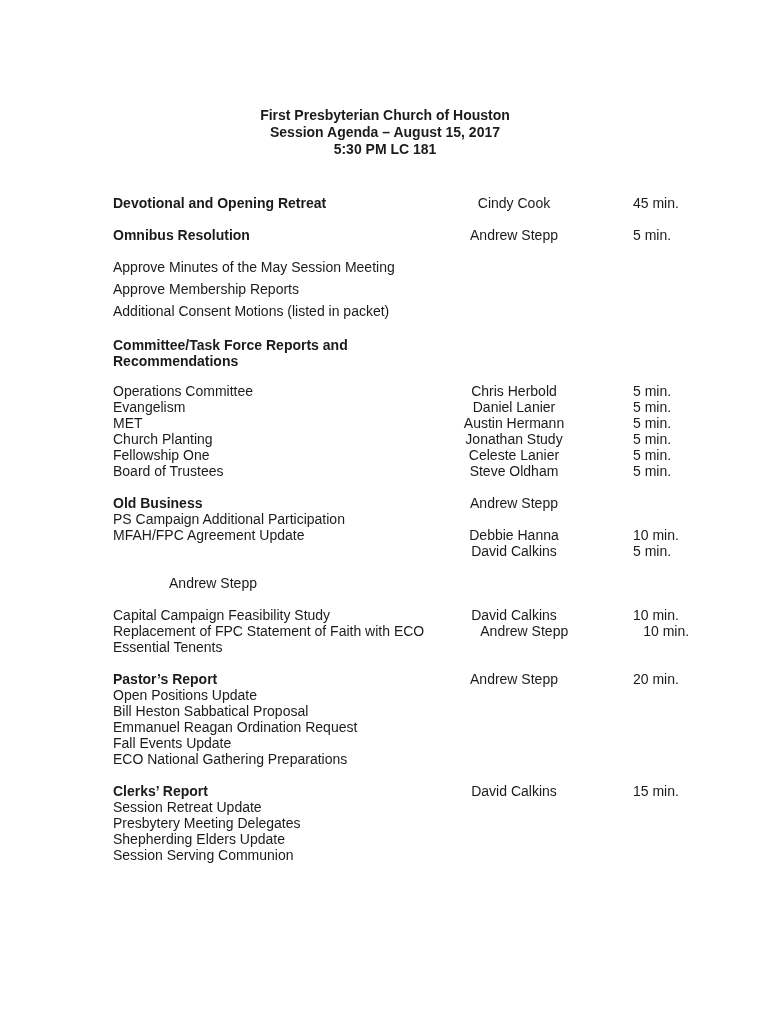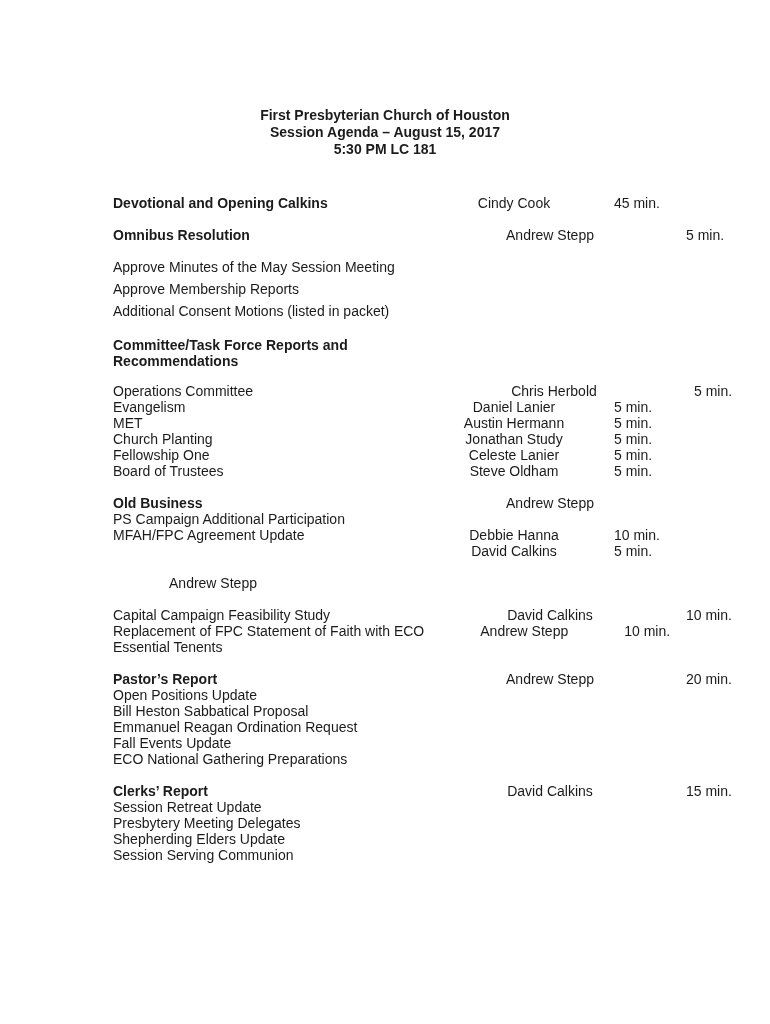--- a/index.html
+++ b/index.html
@@ -42,44 +42,45 @@
     white-space: nowrap;
     text-align: left;
   }
   .c2 {
     flex: 0 0 200px;
     text-align: center;
     white-space: nowrap;
   }
   .c3 {
     flex: 0 0 100px;
+    margin-left: 19px;
     text-align: left;
     white-space: nowrap;
   }
   .bold { font-weight: bold; }
   .gap-s  { margin-top: 6px; }
-  .gap-m  { margin-top: 14px; gap: 40px; }
-  .gap-l  { margin-top: 16px; gap: 36px; }
+  .gap-m  { margin-top: 14px; }
+  .gap-l  { margin-top: 16px; }
   .gap-xl { margin-top: 18px; }
 </style>
 </head>
 <body>
 
 <div class="page">
 
   <div class="doc-header">
     <div>First Presbyterian Church of Houston</div>
     <div>Session Agenda – August 15, 2017</div>
     <div>5:30 PM LC 181</div>
   </div>
 
   <div class="content">
 
     <div class="row">
-      <div class="c1 bold">Devotional and Opening Calkins</div>
+      <div class="c1 bold">Devotional and Opening Retreat</div>
       <div class="c2">Cindy Cook</div>
       <div class="c3">45 min.</div>
     </div>
 
     <div class="row gap-l">
       <div class="c1 bold">Omnibus Resolution</div>
       <div class="c2">Andrew Stepp</div>
       <div class="c3">5 min.</div>
     </div>
 

